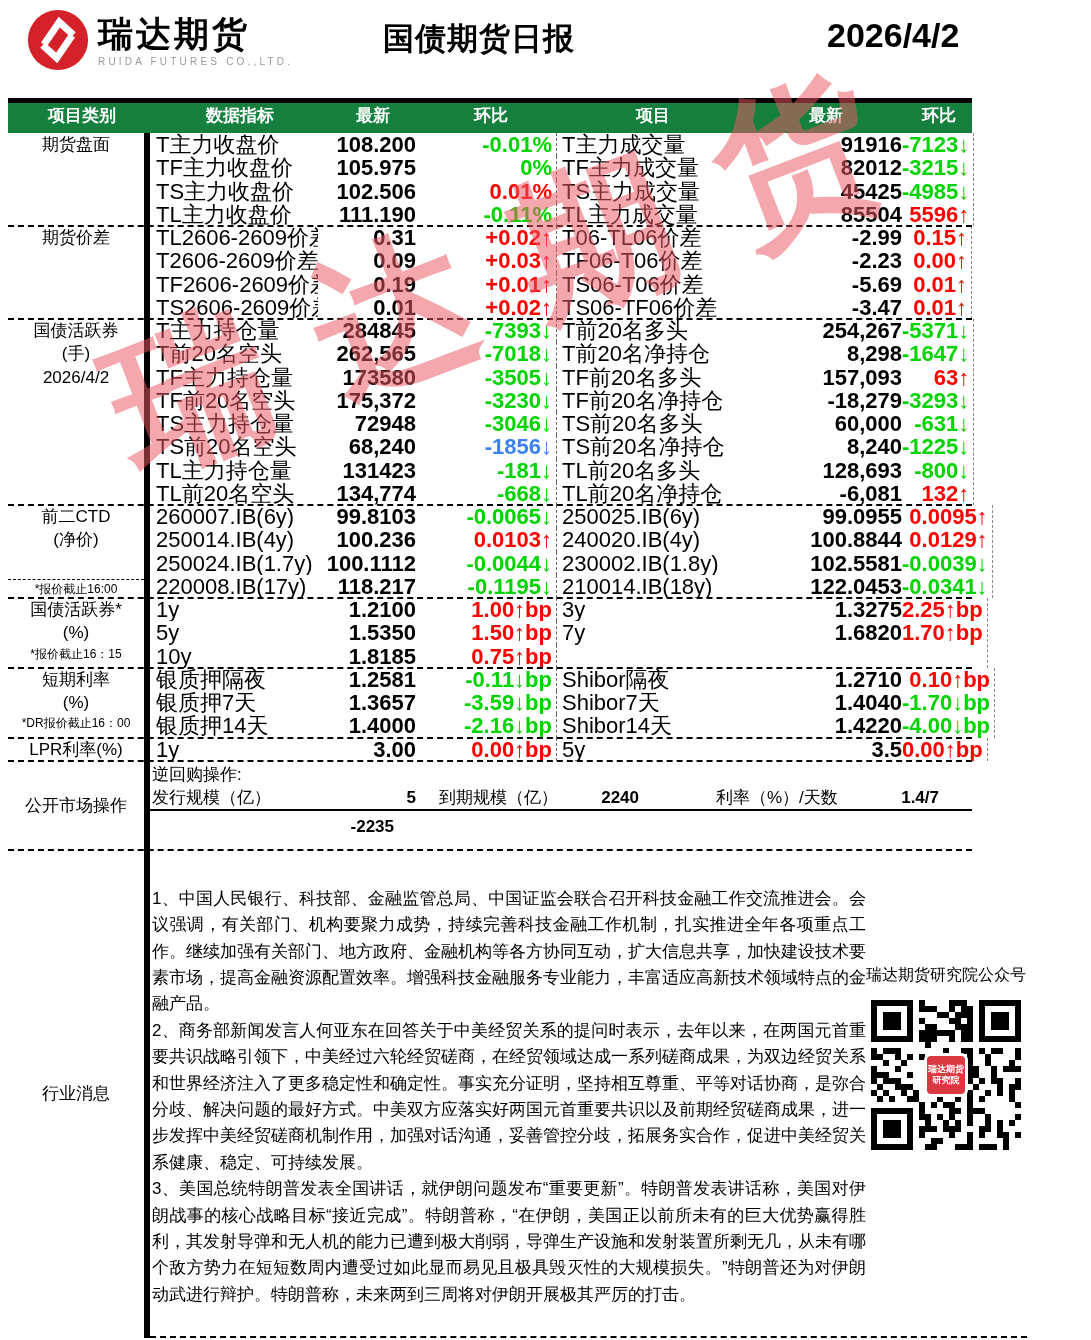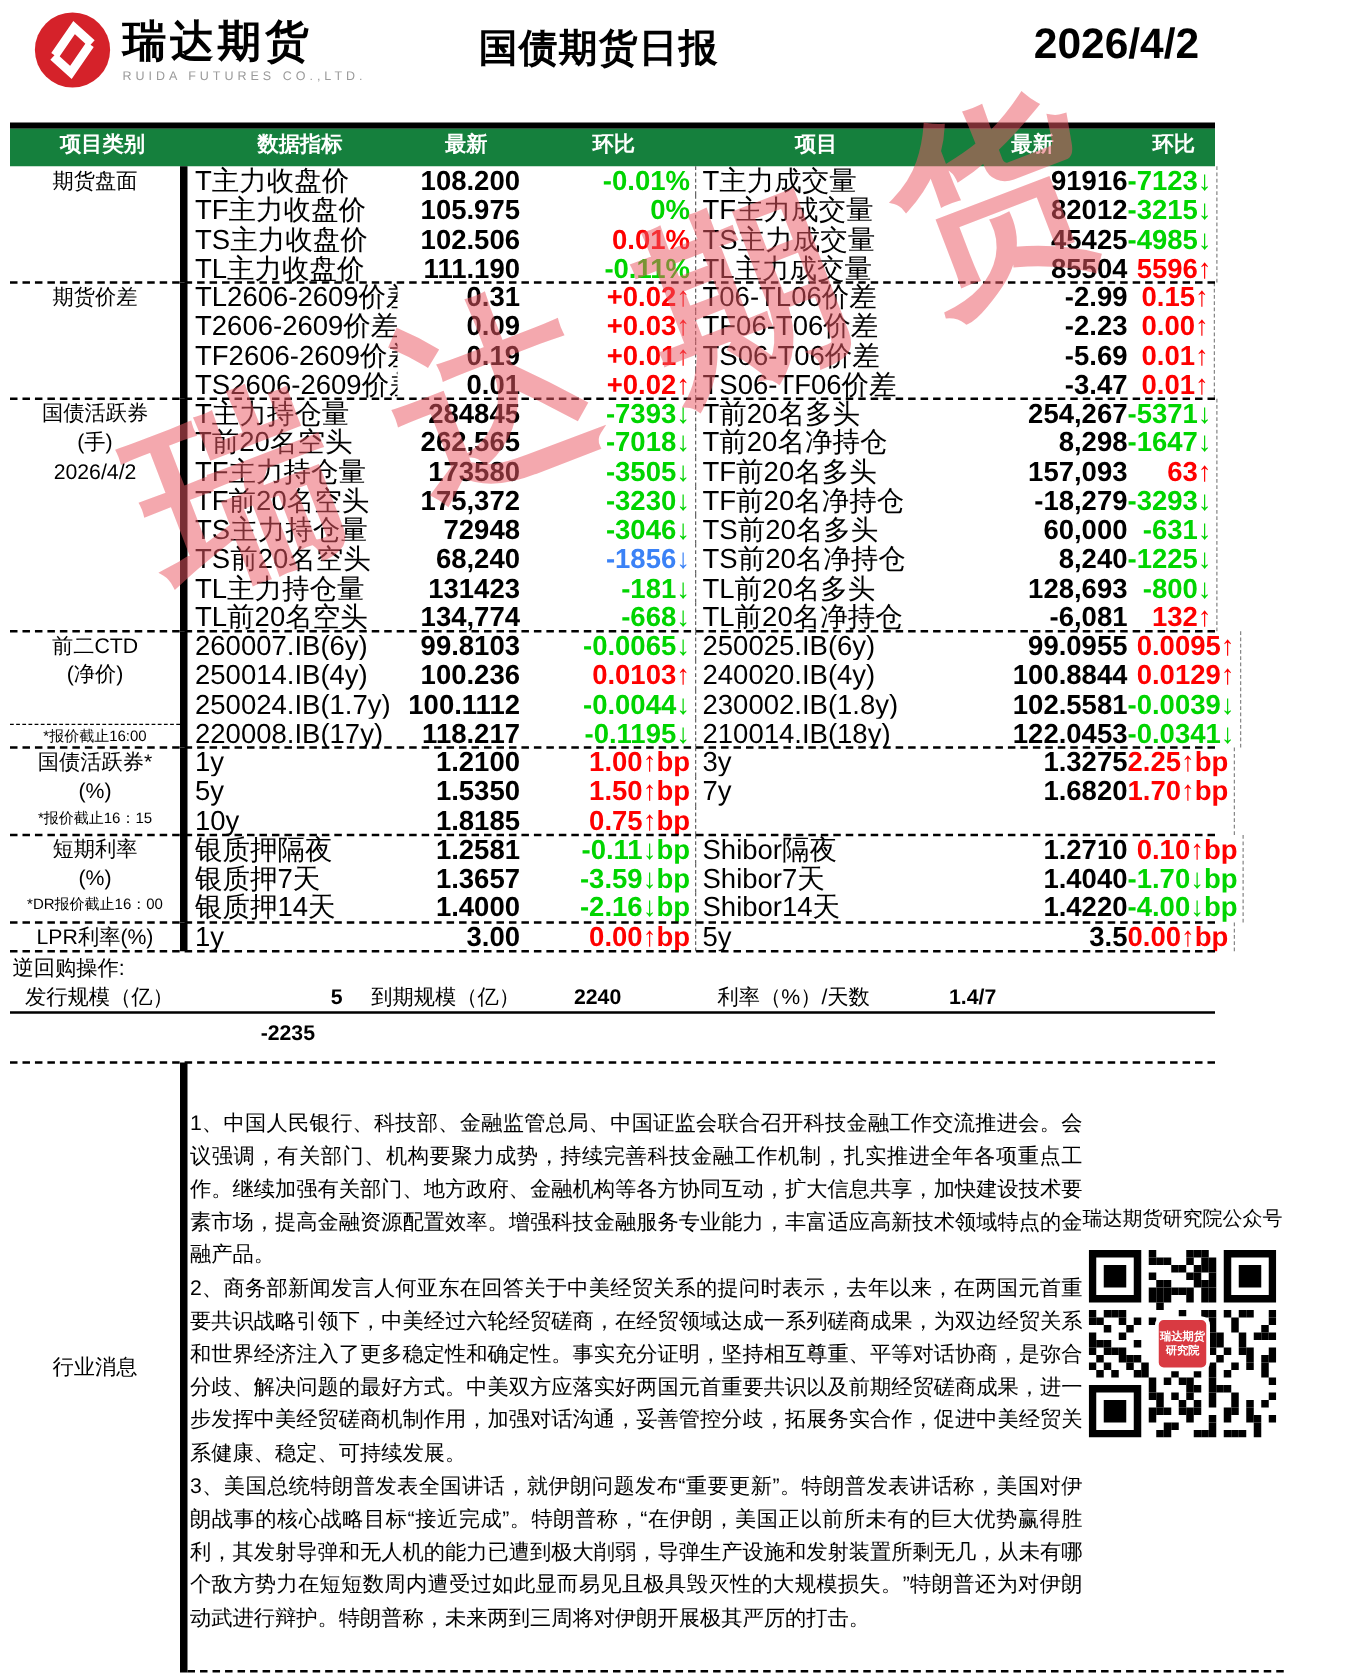--- a/index.html
+++ b/index.html
@@ -43,21 +43,21 @@
   .c4{width:186px;margin-left:2px;border-left:1px dashed #666;padding-left:5px;}
   .c5{width:160px;text-align:right;font-weight:700;}
   .c6{flex:1;text-align:right;font-weight:700;padding-right:4px;}
 
   
   .omo{height:89px;}
   .omo .cat{justify-content:center;}
   .omo-body{flex:1;padding-top:2px;font-size:17px;}
   .omo-line1{height:23px;line-height:23px;padding-left:2px;}
   .omo-line2{display:flex;height:25px;line-height:23px;border-bottom:2px solid #000;white-space:nowrap;}
-  .omo-l1{width:168px;padding-left:12px;}
+  .omo-l1{width:168px;padding-left:2px;}
   .omo-v1{width:98px;text-align:right;font-weight:700;}
   .omo-l2{width:150px;margin-left:23px;}
   .omo-v2{width:50px;text-align:right;font-weight:700;}
   .omo-l3{width:130px;margin-left:77px;}
   .omo-v3{width:93px;text-align:right;font-weight:700;}
   .omo-net{width:244px;text-align:right;font-weight:700;margin-top:6px;}
 
   
   .news{height:488px;}
   .news .cat{justify-content:center;}
@@ -381,20 +381,23 @@
               <div class="c c3" style="color: rgb(254, 0, 0);">0.00↑bp</div>
               <div class="c c4">5y</div>
               <div class="c c5">3.5</div>
               <div class="c c6" style="color: rgb(254, 0, 0);">0.00↑bp</div>
             </div>
           </div>
         </div>
       </div>
 
     <div class="sec omo">
+      <div class="cat">
+        <div class="cat-line">公开市场操作</div>
+      </div>
       <div class="omo-body">
         <div class="omo-line1">逆回购操作:</div>
         <div class="omo-line2">
           <span class="omo-l1">发行规模（亿）</span>
           <span class="omo-v1">5</span>
           <span class="omo-l2">到期规模（亿）</span>
           <span class="omo-v2">2240</span>
           <span class="omo-l3">利率（%）/天数</span>
           <span class="omo-v3">1.4/7</span>
         </div>

